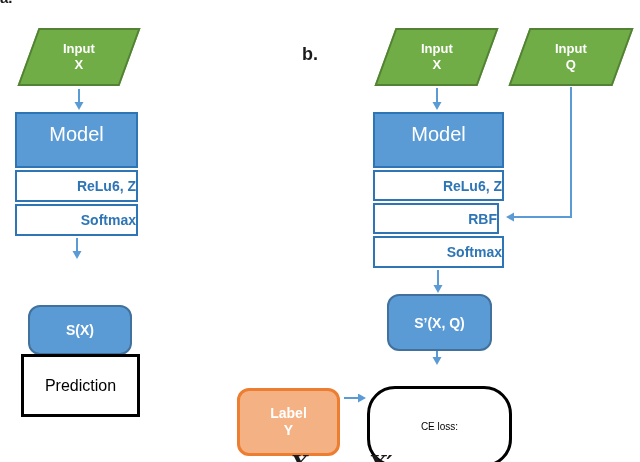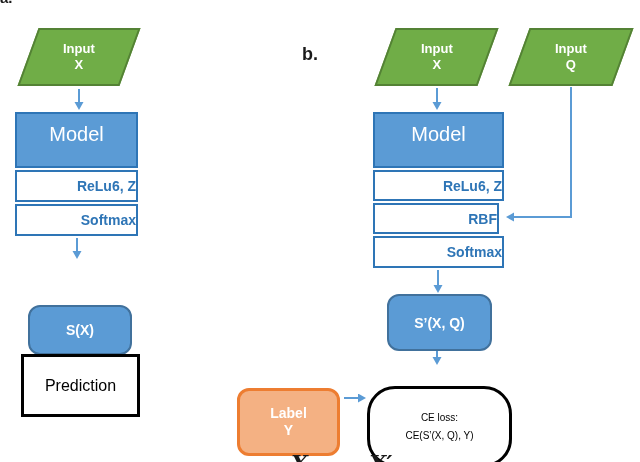--- a/index.html
+++ b/index.html
@@ -185,18 +185,17 @@
     <span>S’(X, Q)</span>
   </div>
 
   <div class="abs two-line" id="label-y">
     <span>Label</span>
     <span>Y</span>
   </div>
 
   <div class="abs black-box" id="ce-box">
     <span>CE loss:</span>
-    <span>CE(S’(X, Q), Y)</span>
   </div>
 
   <div class="abs" id="bottom-caption">X        X′</div>
 
 </div>
 
 </body></html>

